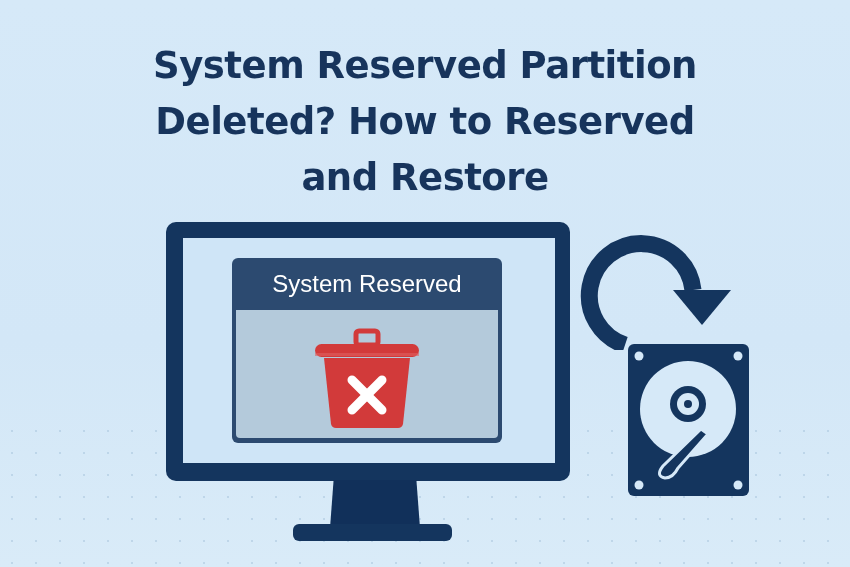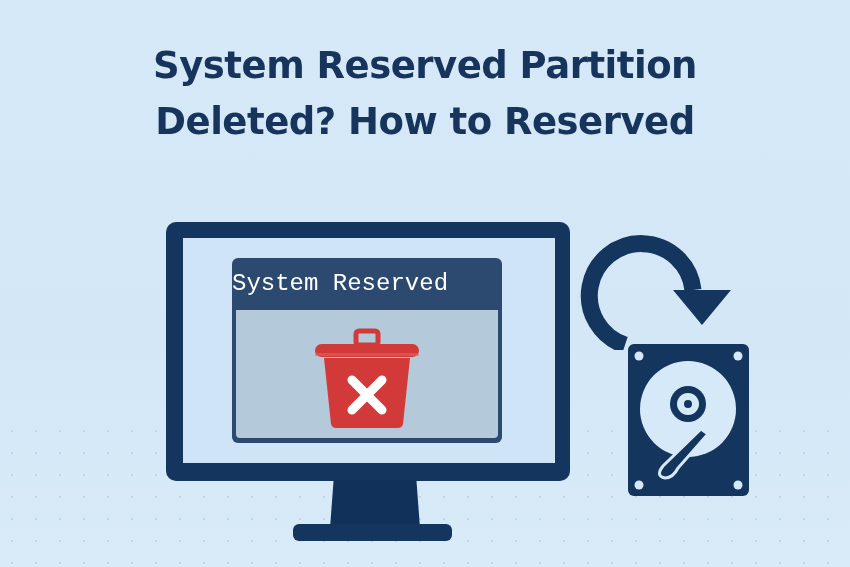--- a/index.html
+++ b/index.html
@@ -35,39 +35,40 @@
     }
     .base {
       position: absolute; left: 293px; top: 524px; width: 159px; height: 17px;
       background: #14355e; border-radius: 6px;
     }
     .window {
       position: absolute; left: 49px; top: 20px; width: 270px; height: 185px;
       background: #2c4a70; border-radius: 6px; overflow: hidden;
     }
     .window-title {
-      height: 52px; line-height: 52px; text-align: left; color: #ffffff;
-      font-family: Liberation Mono, monospace; font-size: 24px; font-weight: 500;
+      height: 52px; line-height: 52px; text-align: center; color: #ffffff;
+      font-family: Liberation Sans, sans-serif; font-size: 24px; font-weight: 500;
     }
     .window-body {
       position: absolute; left: 4px; top: 52px; width: 262px; height: 128px;
       background: #b4cadb; border-radius: 0 0 4px 4px;
     }
     .trash { position: absolute; left: 79px; top: 18px; }
     .arrow { position: absolute; left: 565px; top: 235px; }
     .hdd { position: absolute; left: 628px; top: 344px; }
   </style>
 </head>
 <body>
 
 <div class="dots"></div>
 
 <h1 class="title" style="margin:0;">
   <span>System Reserved Partition</span>
   <span>Deleted? How to Reserved</span>
+  <span>and Restore</span>
 </h1>
 
 <div class="monitor">
   <div class="screen">
     <div class="window">
       <div class="window-title">System Reserved</div>
       <div class="window-body">
         <svg class="trash" width="104" height="100" viewBox="0 0 104 100">
           <rect x="41" y="3" width="22" height="14" rx="3" fill="none" stroke="#d23a3a" stroke-width="5"></rect>
           <rect x="0" y="16" width="104" height="13" rx="6.5" fill="#d23a3a"></rect>

